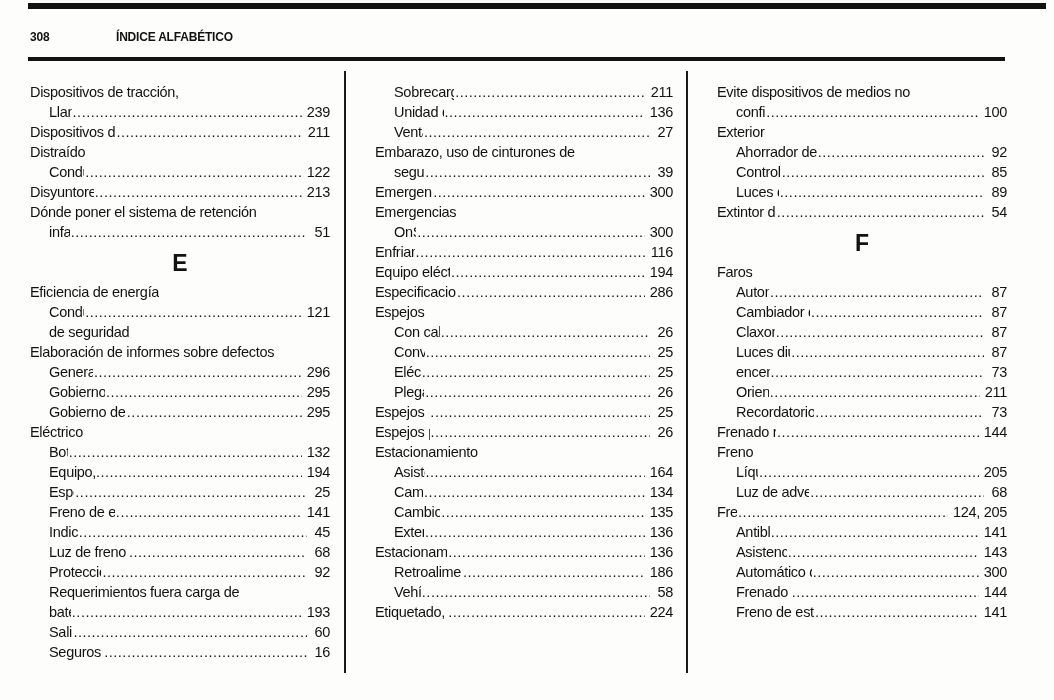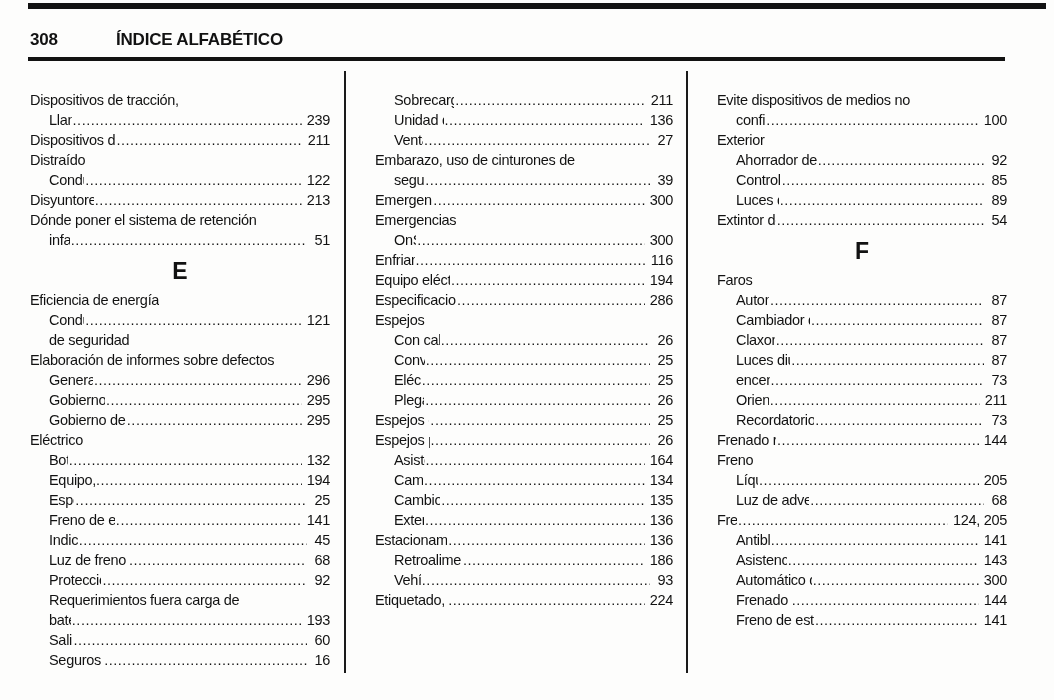--- a/index.html
+++ b/index.html
@@ -8,28 +8,28 @@
     background:#fdfdfc;color:#121212;
     font-family:"Liberation Sans","DejaVu Sans",sans-serif;
     -webkit-font-smoothing:antialiased;
   }
   .top-bar{
     position:absolute;left:28px;top:3px;width:1018px;height:6px;background:#121212;
   }
   .page-header{
     position:absolute;left:30px;top:30px;width:990px;height:24px;
     display:flex;align-items:baseline;
-    font-weight:700;font-size:17px;letter-spacing:-0.2px;
+    font-weight:700;font-size:12px;letter-spacing:-0.2px;
   }
   .page-header .num{width:86px;}
   .header-rule{
     position:absolute;left:28px;top:57px;width:977px;height:4px;background:#121212;
   }
   .col{
-    position:absolute;top:90px;
+    position:absolute;top:82px;
   }
   .col-1{left:30px;width:300px;}
   .col-2{left:375px;width:298px;}
   .col-3{left:717px;width:290px;}
   .divider{
     position:absolute;top:71px;width:2px;height:602px;background:#1a1a1a;
   }
   .divider-1{left:344px;}
   .divider-2{left:686px;}
   .row{
@@ -266,20 +266,23 @@
     <div class="row">
       <span class="t">Espejos convexos</span>
       <span class="dots"></span>
       <span class="pg">25</span>
     </div>
     <div class="row">
       <span class="t">Espejos plegables</span>
       <span class="dots"></span>
       <span class="pg">26</span>
     </div>
+    <div class="row">
+      <span class="t">Estacionamiento</span>
+    </div>
     <div class="row ind">
       <span class="t">Asistencia</span>
       <span class="dots"></span>
       <span class="pg">164</span>
     </div>
     <div class="row ind">
       <span class="t">Cambio a</span>
       <span class="dots"></span>
       <span class="pg">134</span>
     </div>
@@ -299,21 +302,21 @@
       <span class="pg">136</span>
     </div>
     <div class="row ind">
       <span class="t">Retroalimentación de carga</span>
       <span class="dots"></span>
       <span class="pg">186</span>
     </div>
     <div class="row ind">
       <span class="t">Vehículo</span>
       <span class="dots"></span>
-      <span class="pg">93</span>
+      <span class="pg">58</span>
     </div>
     <div class="row">
       <span class="t">Etiquetado, flanco de llanta</span>
       <span class="dots"></span>
       <span class="pg">224</span>
     </div>
   </div>
 <div class="divider divider-2"></div>
 <div class="col col-3">
     <div class="row">

